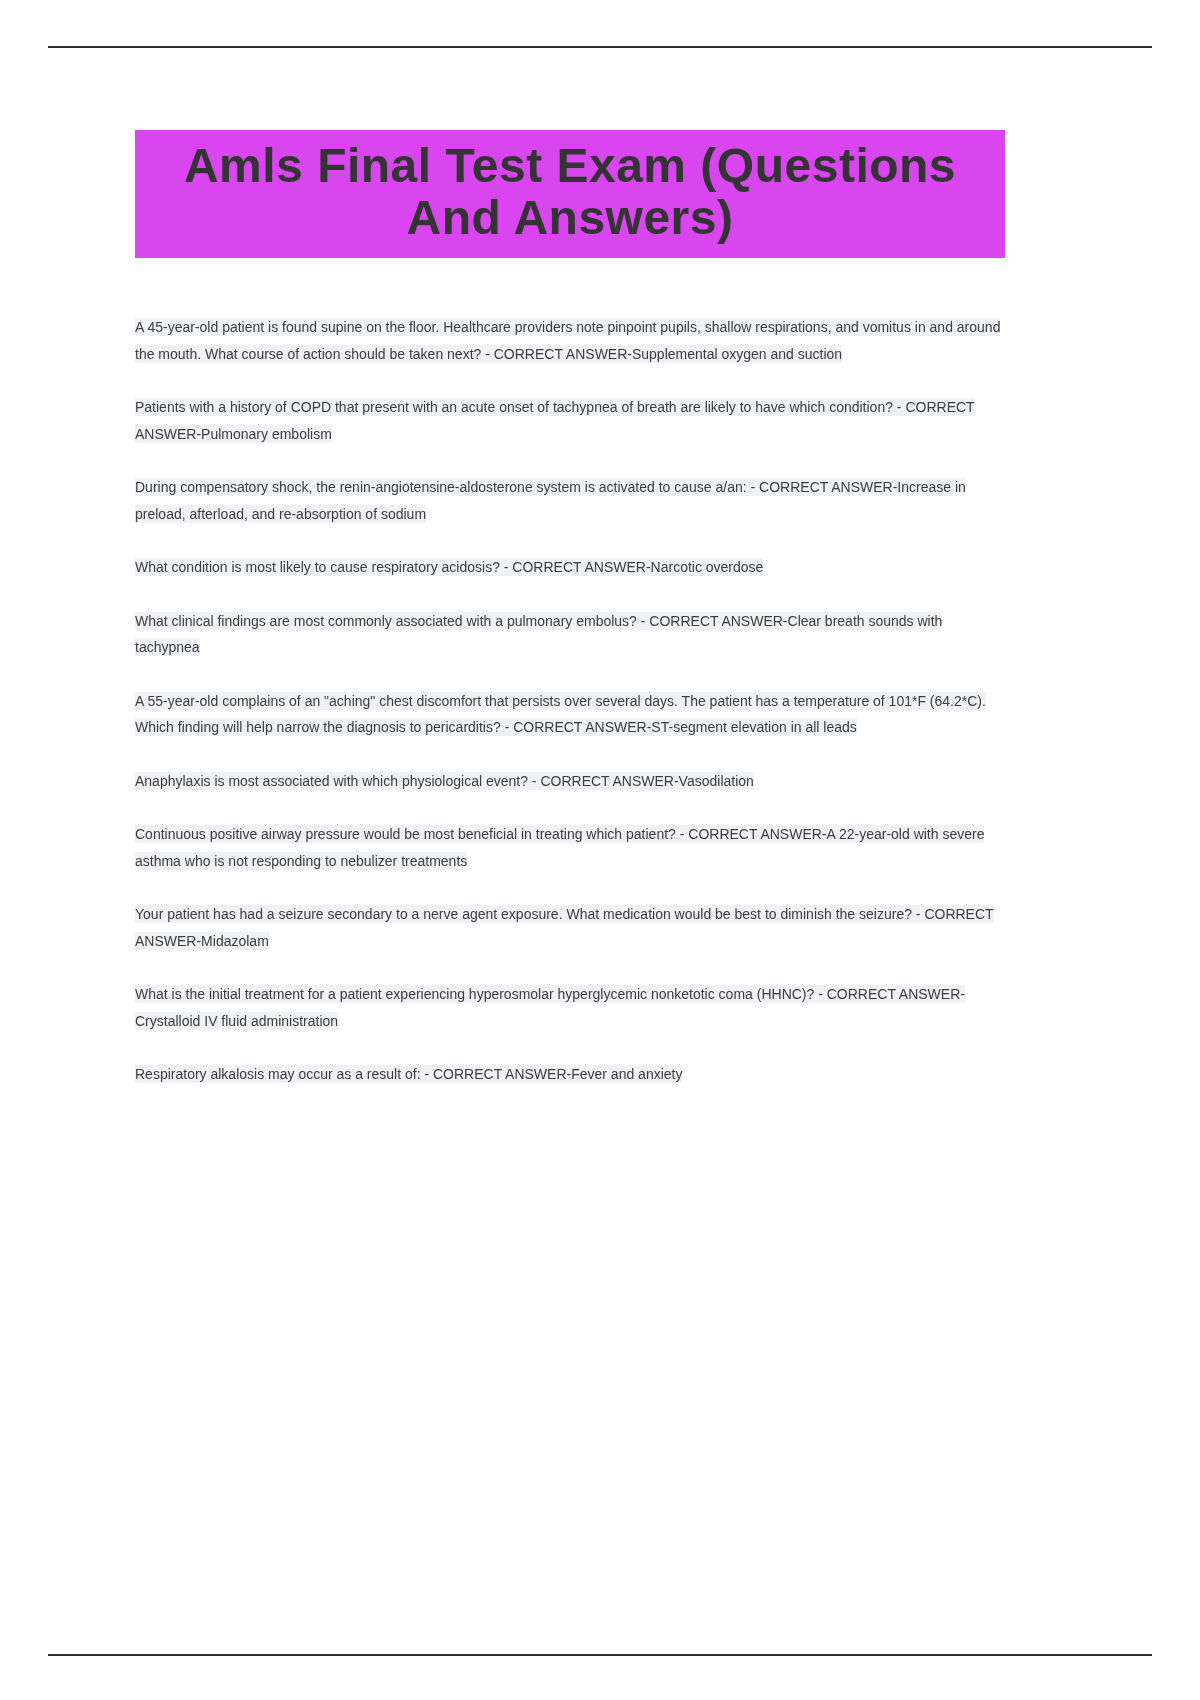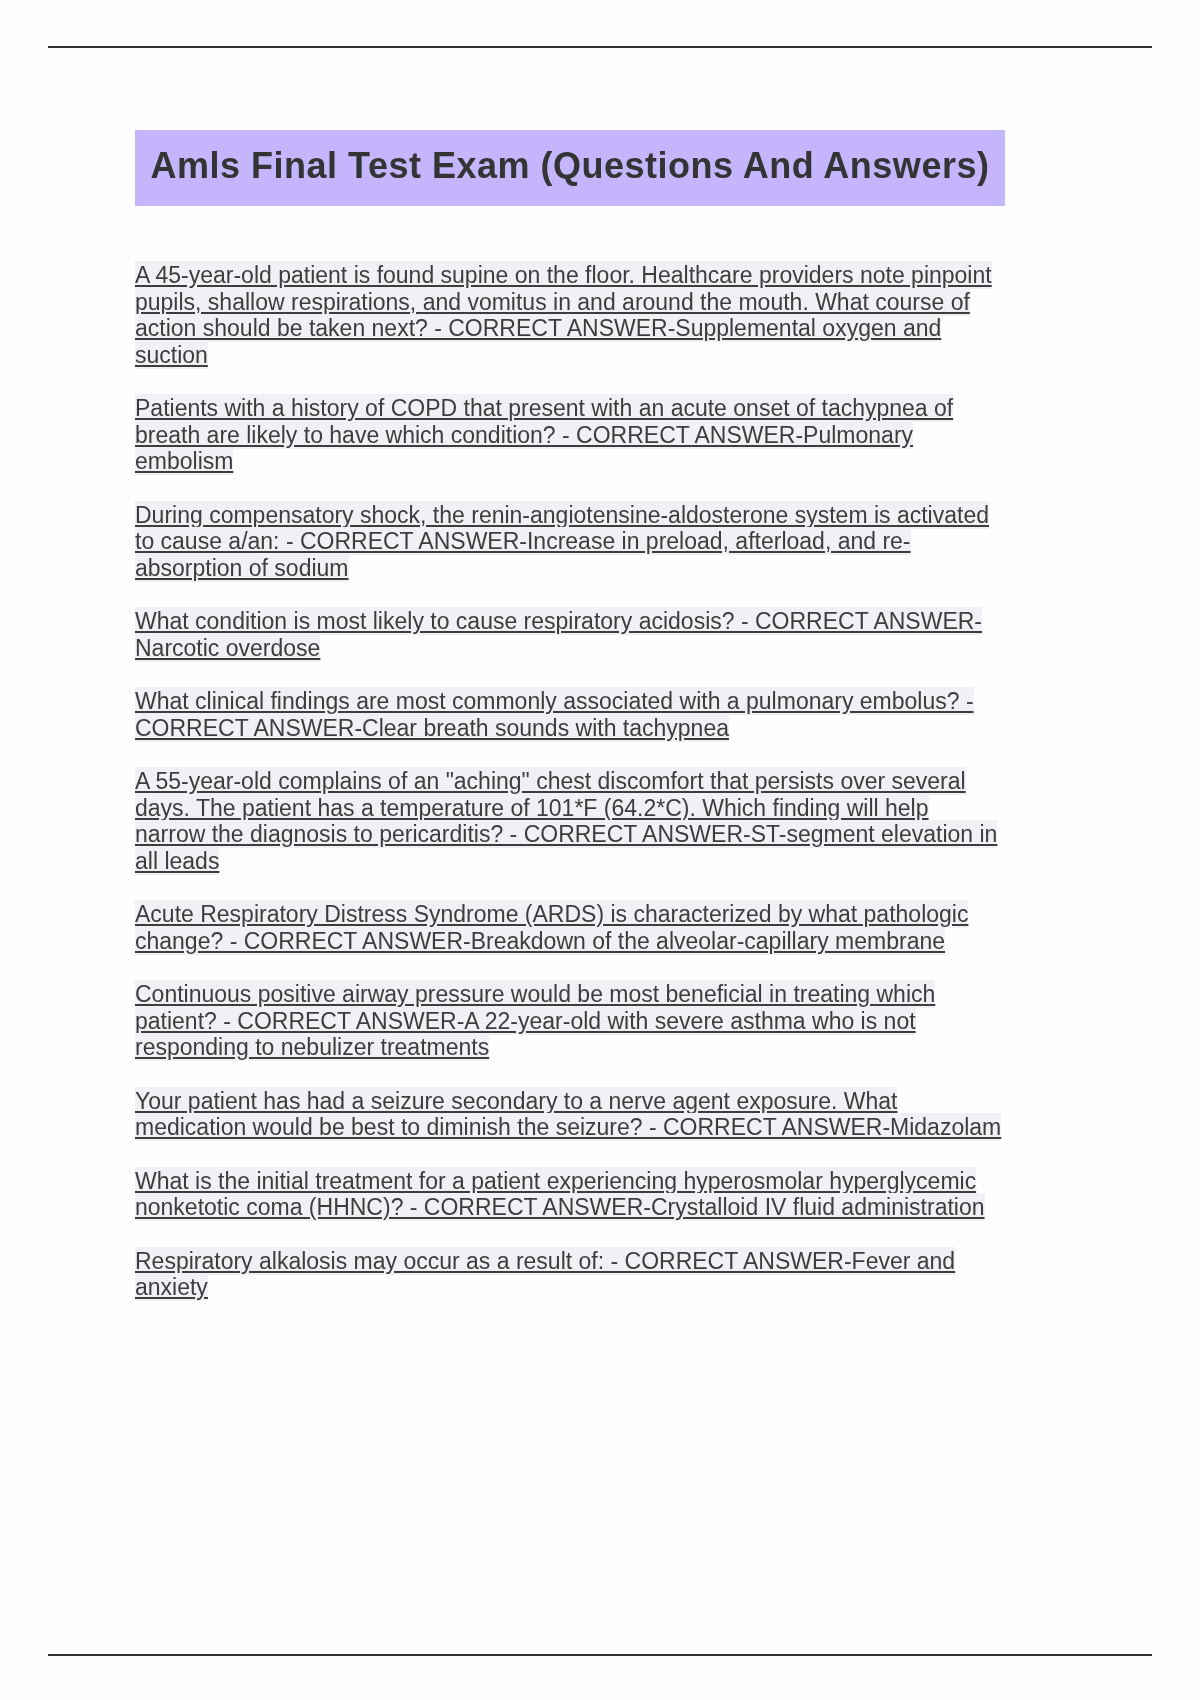--- a/index.html
+++ b/index.html
@@ -29,35 +29,34 @@
   .content {
     position: absolute;
     left: 135px;
     top: 130px;
     width: 870px;
   }
 
   .title {
     margin: 0 0 56px 0;
     padding: 10px 0 14px 0;
-    background: #c4b5fd;
-    font-size: 36px;
+    background: #d946ef;
+    font-size: 48px;
     line-height: 52px;
     font-weight: bold;
     text-align: center;
     color: #343434;
     letter-spacing: 0.5px;
   }
 
   .para {
     margin: 0 0 27px 0;
-    font-size: 23px;
+    font-size: 14px;
     line-height: 26.5px;
     font-weight: 400;
-    text-decoration: underline;
   }
   .hl {
     background: #f0f1f5;
     padding: 1px 0;
     -webkit-box-decoration-break: clone;
     box-decoration-break: clone;
   }
 </style>
 </head>
 <body>
@@ -69,21 +68,21 @@
     <h1 class="title">
       <span>Amls Final Test Exam (Questions And Answers)</span>
     </h1>
 
     <p class="para"><span class="hl">A 45-year-old patient is found supine on the floor. Healthcare providers note pinpoint pupils, shallow respirations, and vomitus in and around the mouth. What course of action should be taken next? - CORRECT ANSWER-Supplemental oxygen and suction</span></p>
     <p class="para"><span class="hl">Patients with a history of COPD that present with an acute onset of tachypnea of breath are likely to have which condition? - CORRECT ANSWER-Pulmonary embolism</span></p>
     <p class="para"><span class="hl">During compensatory shock, the renin-angiotensine-aldosterone system is activated to cause a/an: - CORRECT ANSWER-Increase in preload, afterload, and re-absorption of sodium</span></p>
     <p class="para"><span class="hl">What condition is most likely to cause respiratory acidosis? - CORRECT ANSWER-Narcotic overdose</span></p>
     <p class="para"><span class="hl">What clinical findings are most commonly associated with a pulmonary embolus? - CORRECT ANSWER-Clear breath sounds with tachypnea</span></p>
     <p class="para"><span class="hl">A 55-year-old complains of an "aching" chest discomfort that persists over several days. The patient has a temperature of 101*F (64.2*C). Which finding will help narrow the diagnosis to pericarditis? - CORRECT ANSWER-ST-segment elevation in all leads</span></p>
-    <p class="para"><span class="hl">Acute Respiratory Distress Syndrome (ARDS) is characterized by what pathologic change? - CORRECT ANSWER-Breakdown of the alveolar-capillary membrane</span></p>
+    <p class="para"><span class="hl">Anaphylaxis is most associated with which physiological event? - CORRECT ANSWER-Vasodilation</span></p>
     <p class="para"><span class="hl">Continuous positive airway pressure would be most beneficial in treating which patient? - CORRECT ANSWER-A 22-year-old with severe asthma who is not responding to nebulizer treatments</span></p>
     <p class="para"><span class="hl">Your patient has had a seizure secondary to a nerve agent exposure. What medication would be best to diminish the seizure? - CORRECT ANSWER-Midazolam</span></p>
     <p class="para"><span class="hl">What is the initial treatment for a patient experiencing hyperosmolar hyperglycemic nonketotic coma (HHNC)? - CORRECT ANSWER-Crystalloid IV fluid administration</span></p>
     <p class="para"><span class="hl">Respiratory alkalosis may occur as a result of: - CORRECT ANSWER-Fever and anxiety</span></p>
   </div>
 
   <div class="rule bottom"></div>
 </div>
 
 </body></html>

